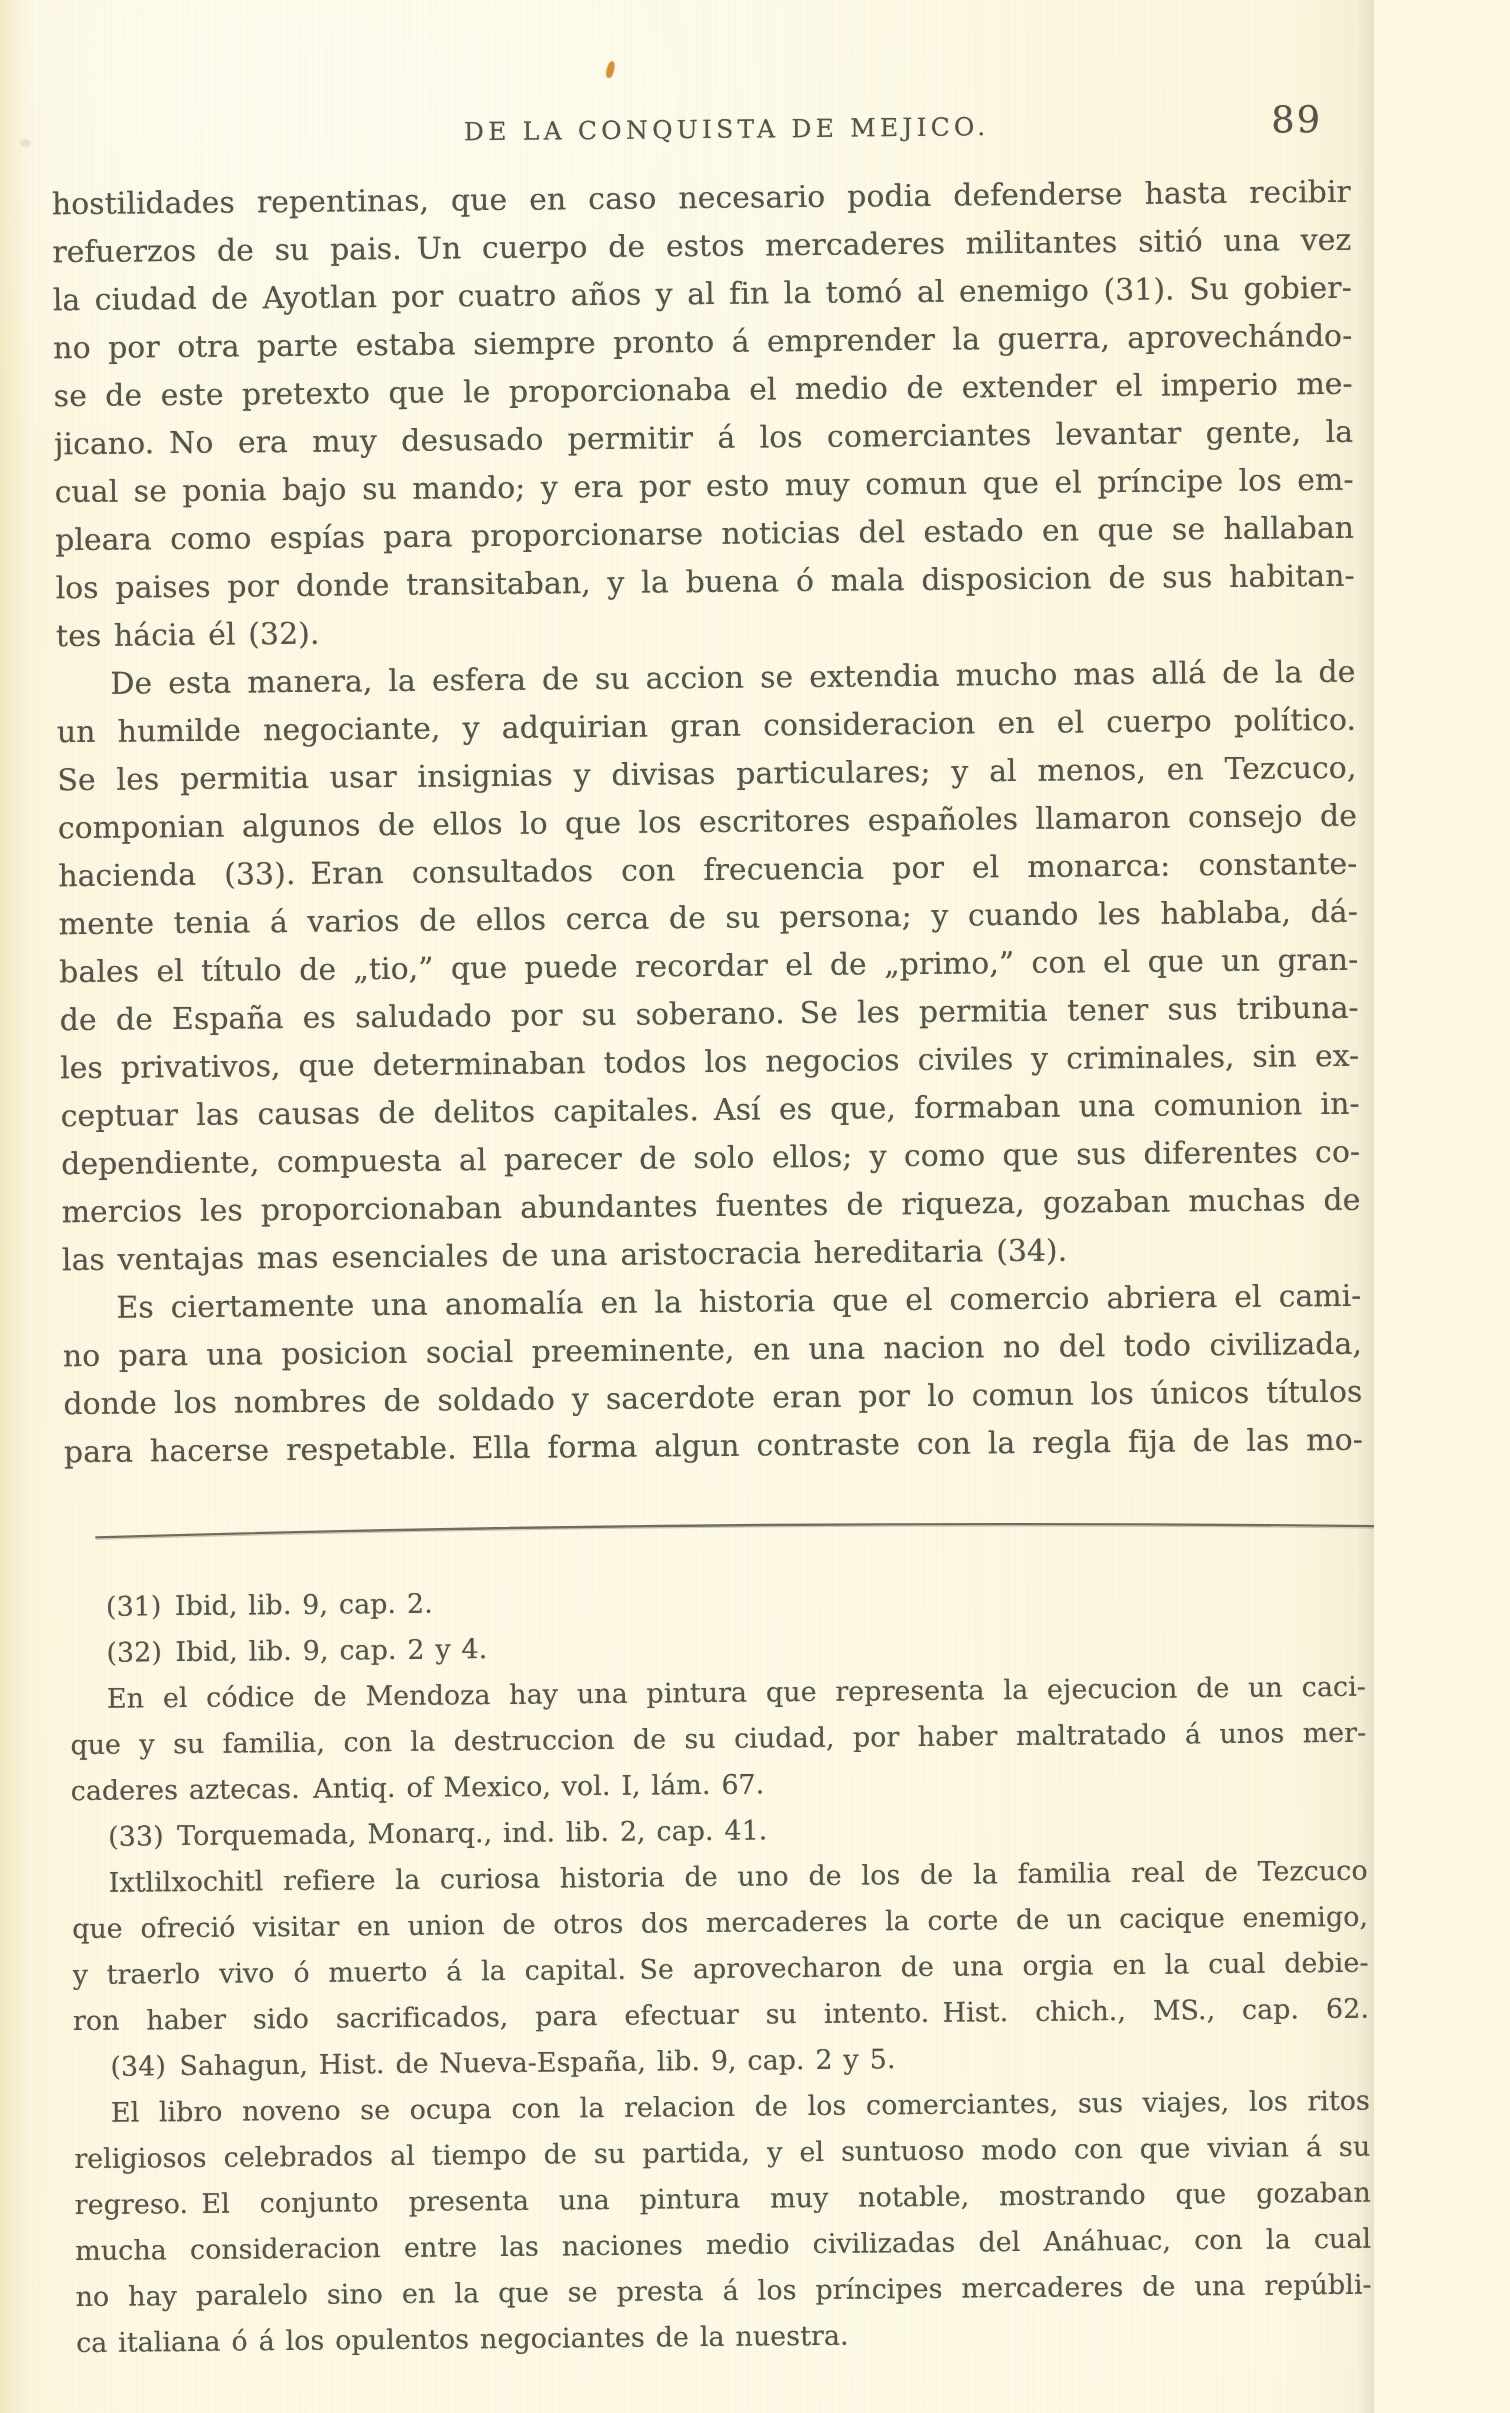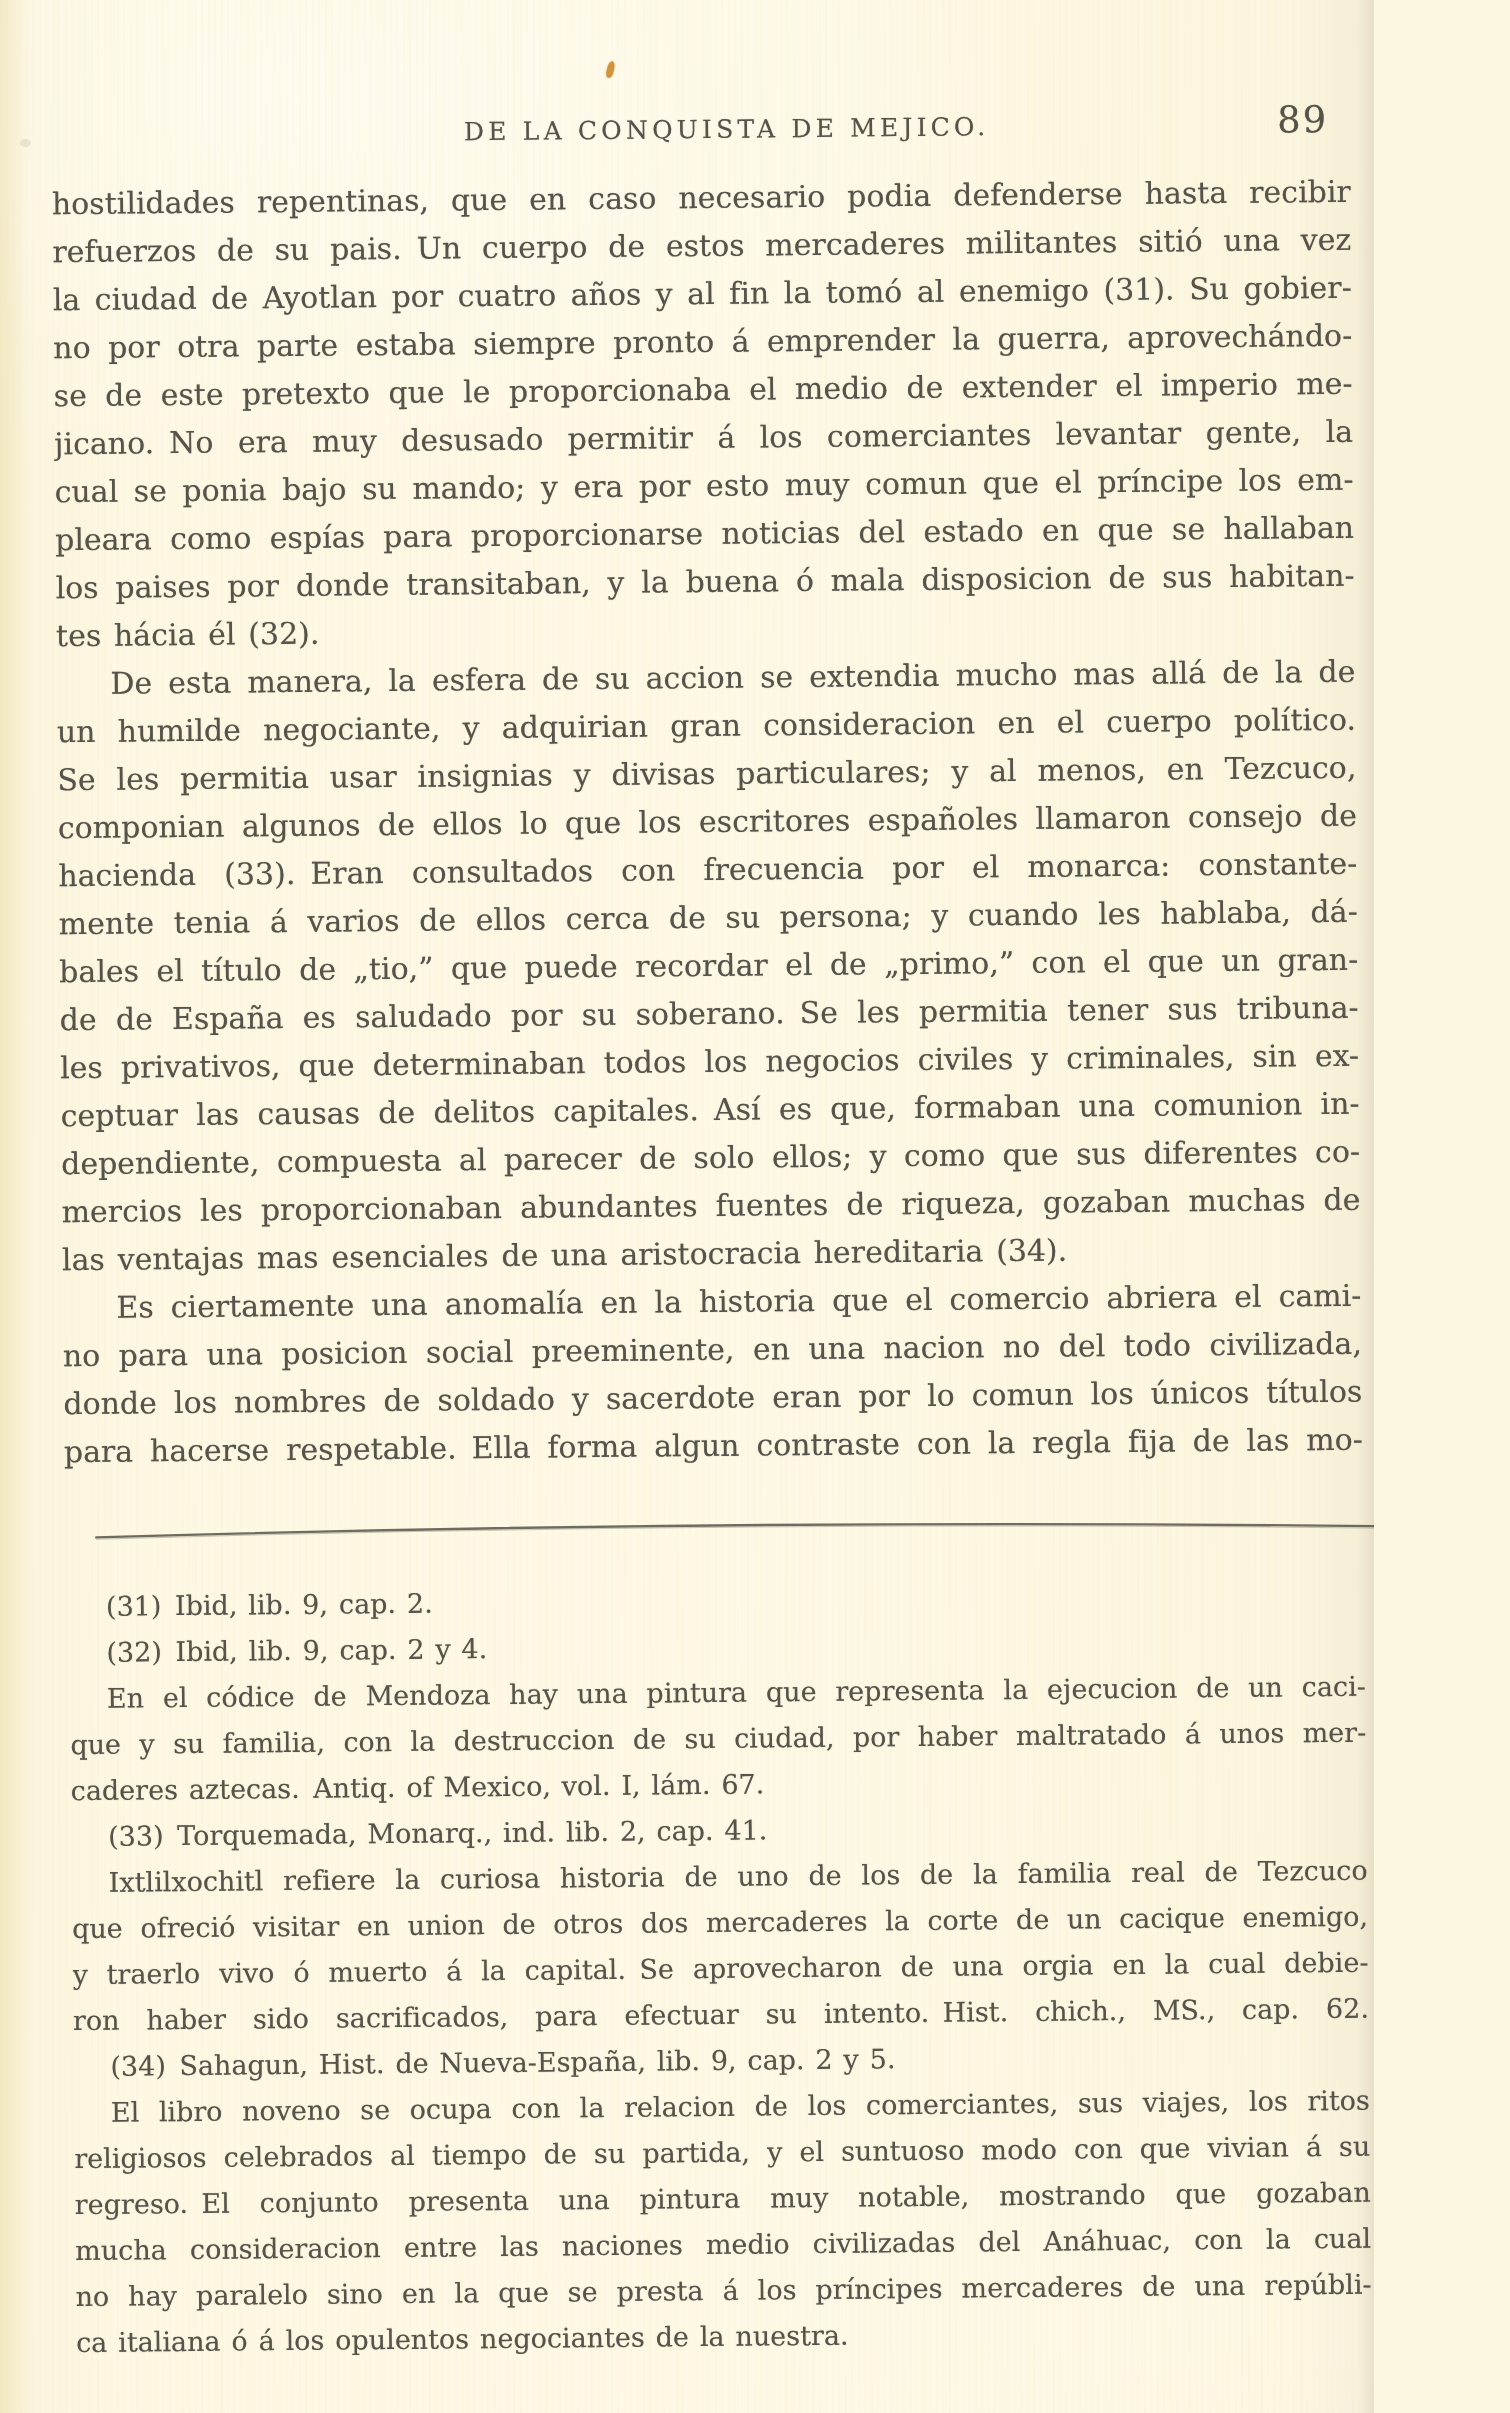--- a/index.html
+++ b/index.html
@@ -61,21 +61,21 @@
     text-shadow:0 0 0.9px rgba(85,83,74,0.50);
   }
   .pagehead{position:relative;height:56px;text-align:center;}
   .running-title{
     display:inline-block;
     font-size:25px;letter-spacing:4.2px;line-height:37px;
     transform:translateX(26px);
     white-space:nowrap;
   }
   .page-number{
-    position:absolute;right:22px;top:-5.6px;
+    position:absolute;right:28px;top:-5.6px;
     font-size:37px;letter-spacing:1.9px;line-height:41px;
   }
   .body-block{position:absolute;top:63px;left:0;width:1299px;}
   .body-block .line{
     font-size:30px;height:48px;line-height:48px;
     word-spacing:3.2px;
     text-align:justify;text-align-last:justify;
     overflow:hidden;white-space:normal;
   }
   .footnotes .line{

